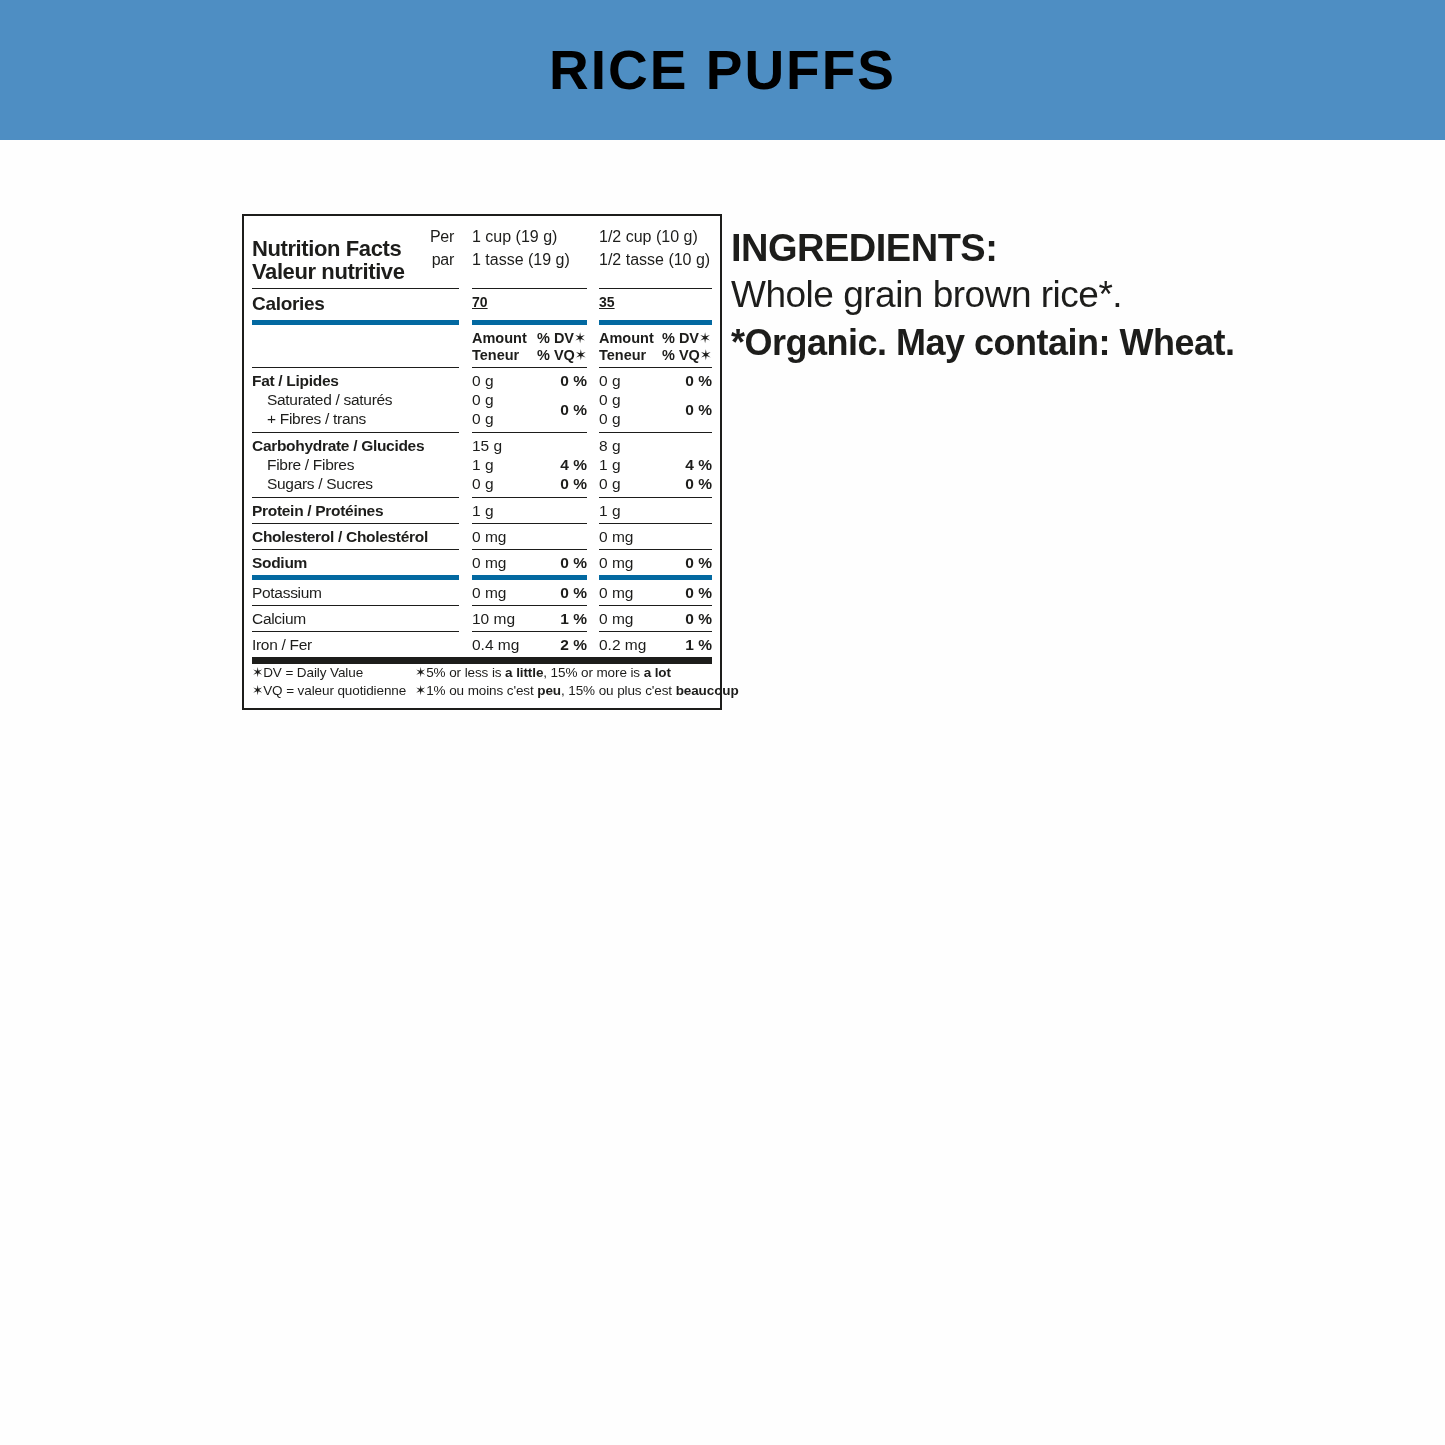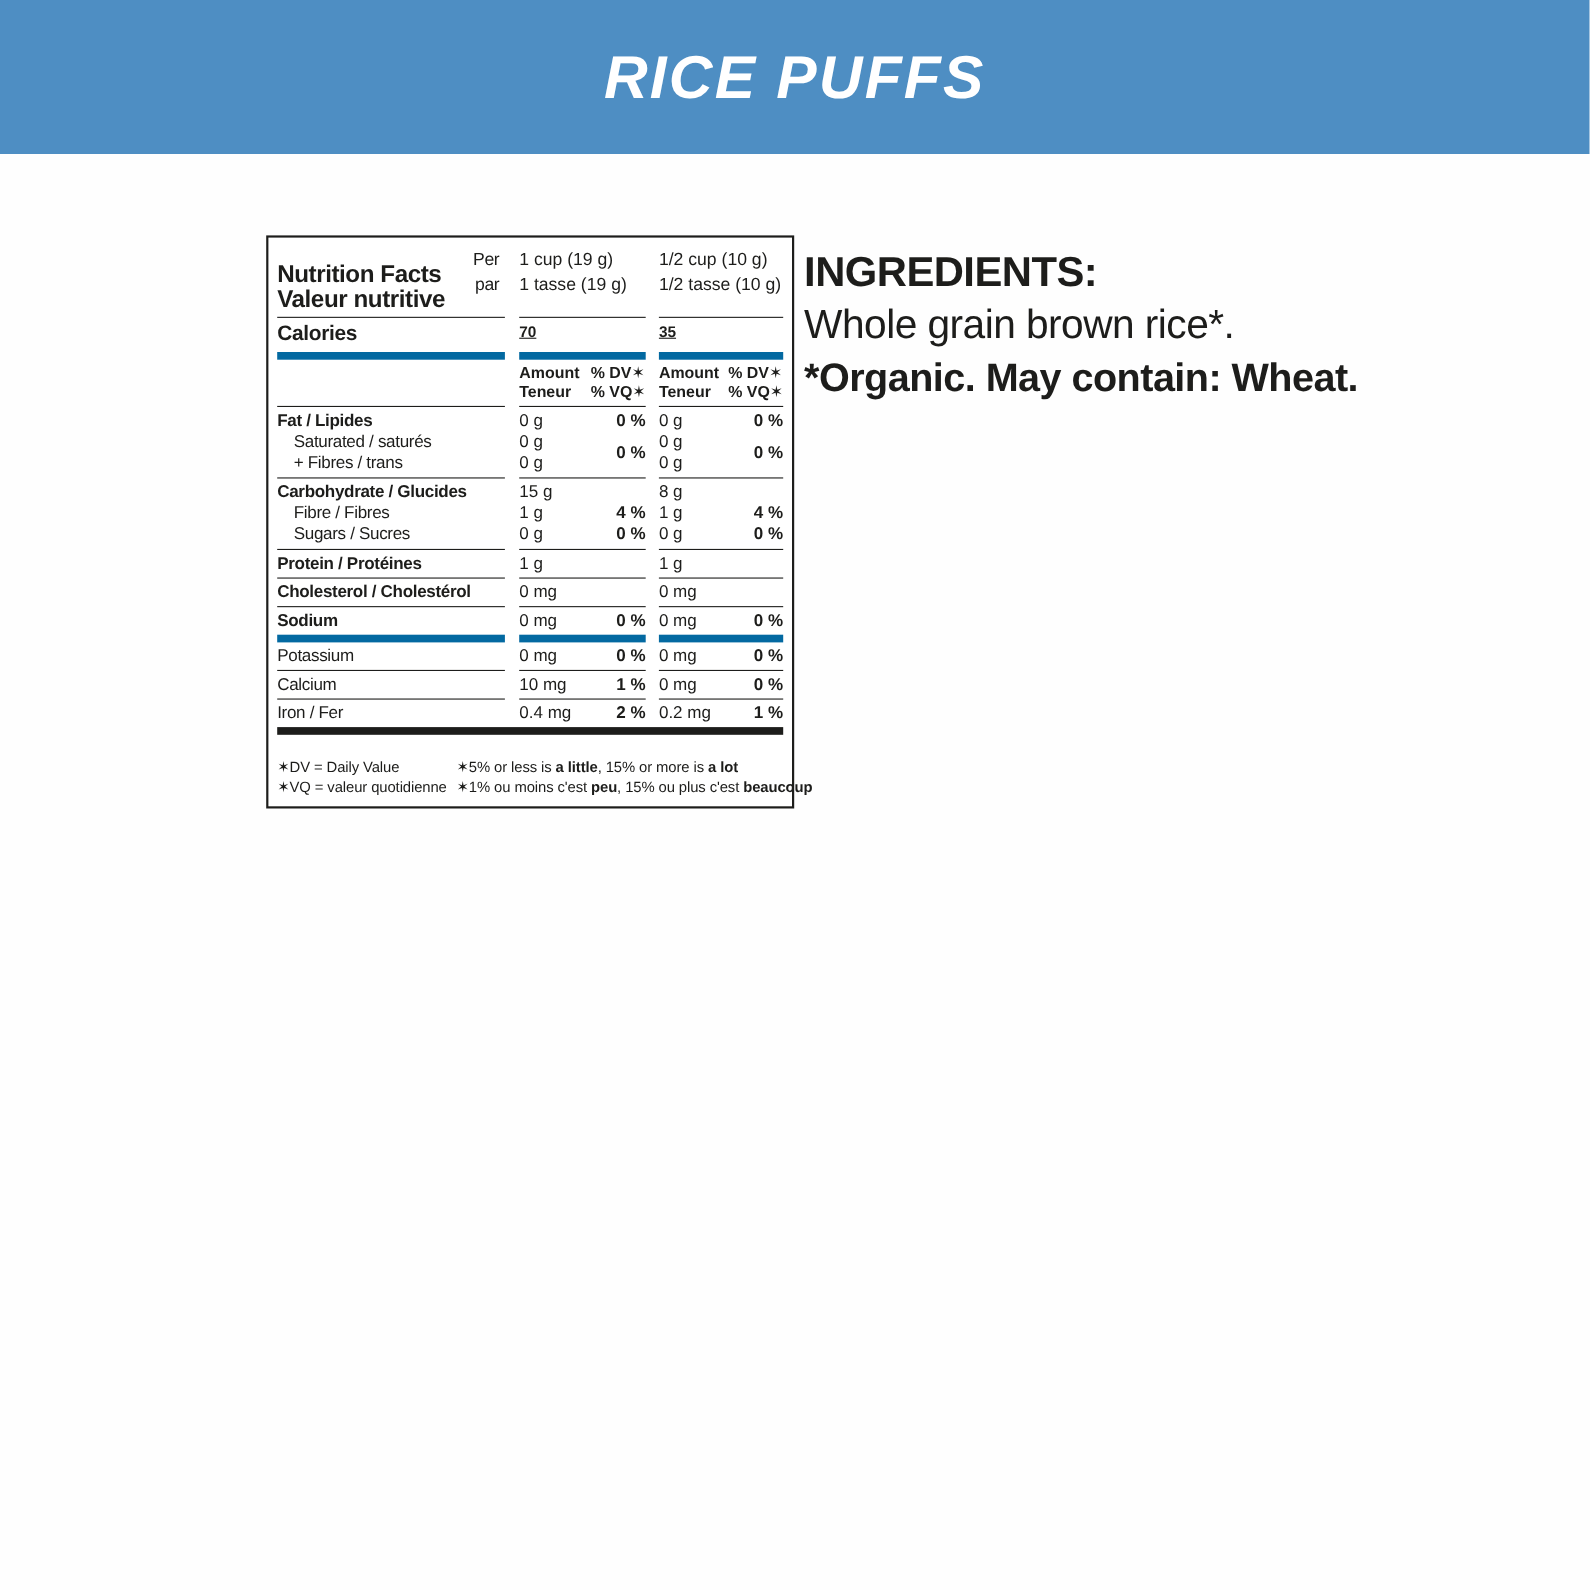--- a/index.html
+++ b/index.html
@@ -29,21 +29,21 @@
     background:#fff;
     border:2.5px solid #1d1d1b;
     padding:7px 8px 9px 8px;
     font-size:15.5px;
   }
   .sec { display:flex; }
   .cn  { width:207px; letter-spacing:-0.3px; }
   .cv1 { width:115px; margin-left:13px; }
   .cv2 { width:113px; margin-left:12px; }
   .rule-b { border-bottom:1.5px solid #1d1d1b; }
-  .bar-b  { border-bottom:7px solid #0369a1; }
+  .bar-b  { border-bottom:5px solid #0369a1; }
   .bold { font-weight:bold; }
 
   
   .hdrname { display:flex; justify-content:space-between; padding-bottom:5px; }
   .titles { font-size:22px; font-weight:bold; line-height:23px; letter-spacing:-0.4px; white-space:nowrap;margin-top:14px; }
   .per { font-size:16px; line-height:23px; text-align:right; padding:2px 5px 0 0; }
   .serv { font-size:16px; line-height:23px; padding:2px 0 3px 0; white-space:nowrap; }
 
   
   .calrow { padding:4px 0 5px 0; }
@@ -68,34 +68,34 @@
   .srow { padding:4px 0 3px 0; line-height:18px; }
   .vbetween { display:flex; justify-content:space-between; }
   .dv { font-weight:bold; }
 
   .fullbar { height:7px; background:#1d1d1b; margin-top:0; }
 
   
   .footnote {
     display:grid; grid-template-columns:163px auto;
     font-size:13.5px; line-height:17.5px; letter-spacing:-0.1px;
-    padding-top:21px; white-space:nowrap;
+    padding-top:0; white-space:nowrap;
   }
 
   
   .ingredients { position:absolute; left:731px; top:212px; white-space:nowrap;margin-top:13px; }
   .ing-h { font-size:38px; font-weight:bold; letter-spacing:-0.5px; line-height:46px; }
   .ing-1 { font-size:37px; line-height:48px; letter-spacing:-0.5px; }
   .ing-2 { font-size:36px; font-weight:bold; line-height:48px; letter-spacing:-0.5px; }
 </style>
 </head>
 <body>
 
 <div class="band" style="background:#4E8EC3;">
-  <div class="band-title" style="color:#ffffff;font-style:italic;">RICE PUFFS</div>
+  <div class="band-title" style="color:#000000;">RICE PUFFS</div>
 </div>
 
 <div class="nft">
 
   <div class="sec">
     <div class="cn rule-b hdrname">
       <div class="titles">
         <div>Nutrition Facts</div>
         <div>Valeur nutritive</div>
       </div>

